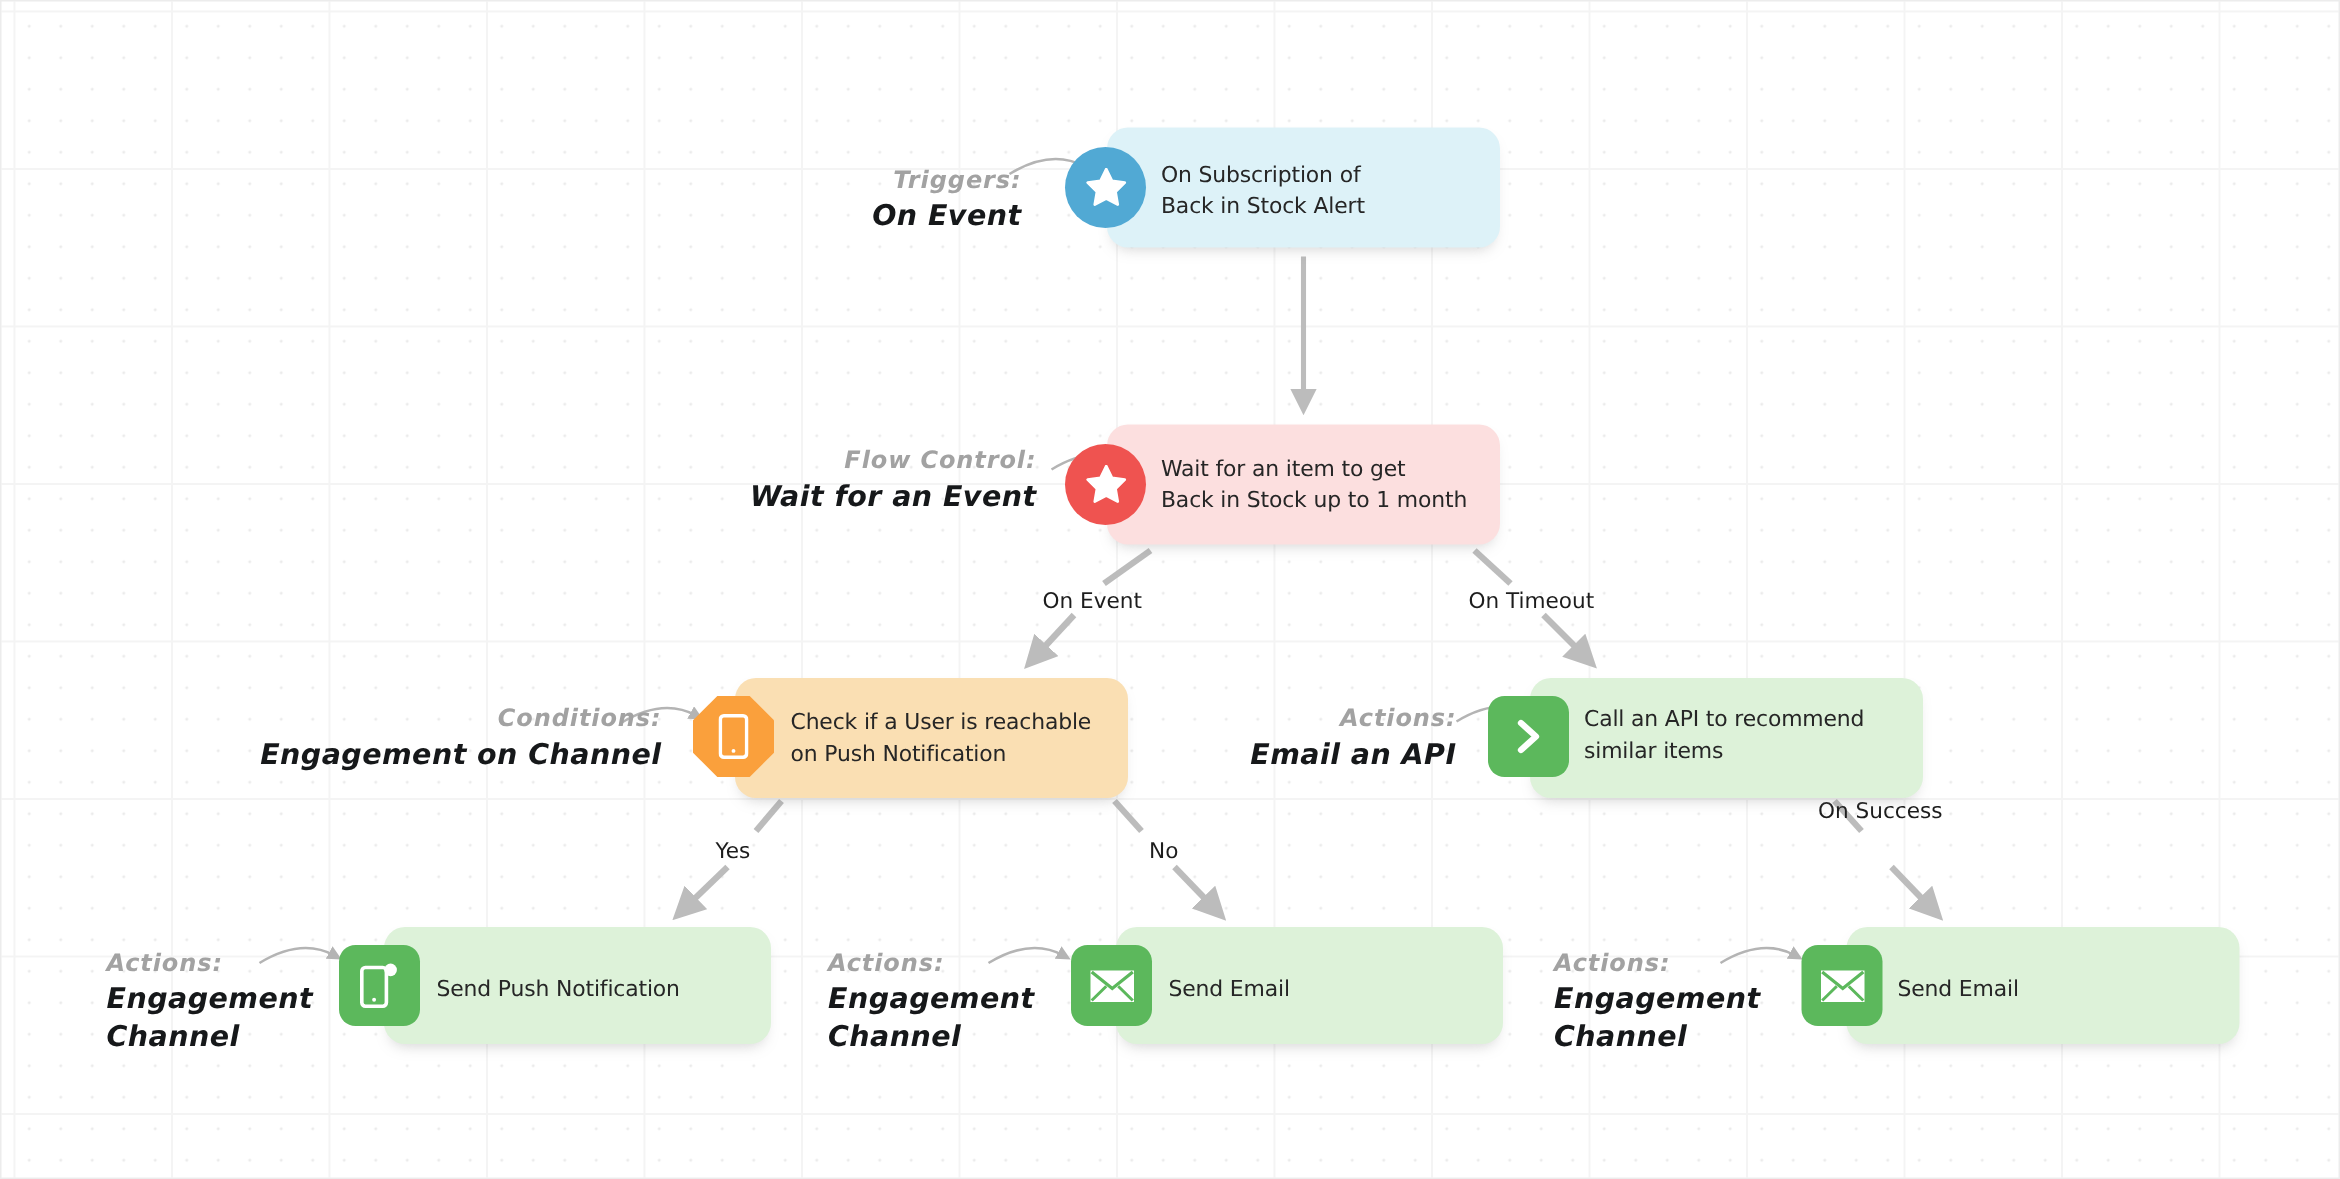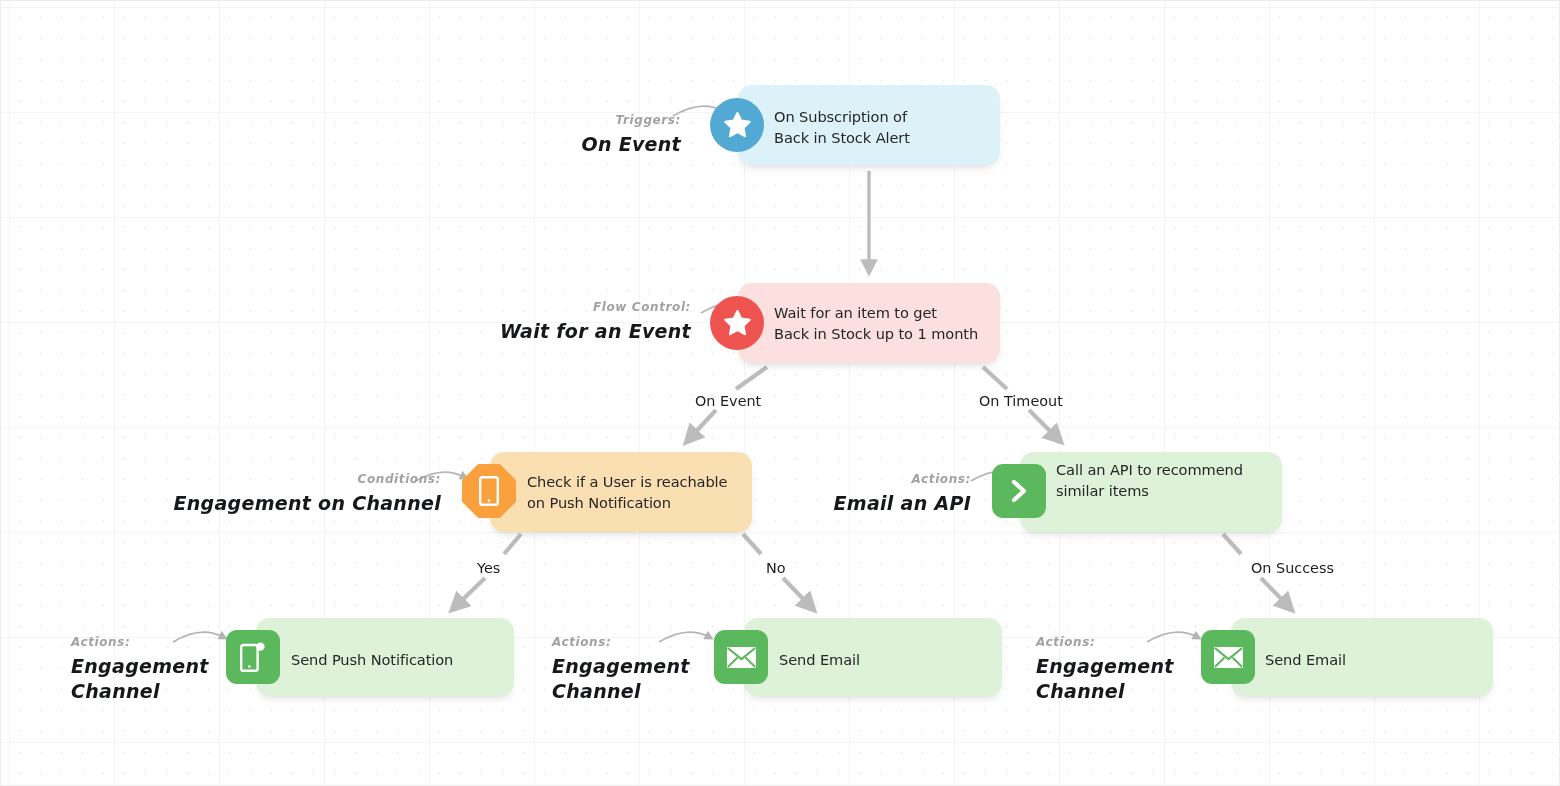--- a/index.html
+++ b/index.html
@@ -78,21 +78,21 @@
   .badge-rounded { border-radius: 11px; }
 
   
   .annot {
     position: absolute;
     font-family: "DejaVu Sans", sans-serif;
     text-align: left;
   }
   .annot .cat {
     color: #a2a2a2;
-    font-size: 12px;
+    font-size: 16px;
     font-style: italic;
     font-weight: 600;
     letter-spacing: 0.6px;
     line-height: 22px;
     white-space: nowrap;
   }
   .annot .name {
     color: #16181a;
     font-size: 19px;
     font-style: italic;
@@ -166,21 +166,21 @@
       <path d="M172,641 Q200,624 222,636" marker-end="url(#arrowhead-thin)"></path>
       <path d="M658,641 Q686,624 708,636" marker-end="url(#arrowhead-thin)"></path>
       <path d="M1146,641 Q1174,624 1196,636" marker-end="url(#arrowhead-thin)"></path>
     </g>
   </svg>
 
   <div class="edge-label" style="left:694px; top:392px;">On Event</div>
   <div class="edge-label" style="left:978px; top:392px;">On Timeout</div>
   <div class="edge-label" style="left:476px; top:559px;">Yes</div>
   <div class="edge-label" style="left:765px; top:559px;">No</div>
-  <div class="edge-label" style="left:1211px; top:559px;margin-left:39px;">On Success</div>
+  <div class="edge-label" style="left:1211px; top:532px;">On Success</div>
 
   <div class="node" style="left:0; top:0;">
     <div class="annot right-align" style="left:500px; top:108px; width:180px;">
       <div class="cat">Triggers:</div>
       <div class="name">On Event</div>
     </div>
 
     <div class="card card-blue" style="left:737px; top:84px; width:262px; height:80px;"></div>
 
     <div class="badge badge-circle" style="left:709px; top:97px; width:54px; height:54px; background:#51a9d4;">
@@ -237,21 +237,21 @@
     </div>
 
     <div class="card card-green" style="left:1019px; top:451px; width:262px; height:80px;"></div>
 
     <div class="badge badge-rounded" style="left:991px; top:463px; width:54px; height:54px; background:#5cb85c;">
       <svg width="22" height="26" viewBox="0 0 22 26">
         <path d="M6 4 L16 13 L6 22" fill="none" stroke="#ffffff" stroke-width="4.2" stroke-linecap="round" stroke-linejoin="round"></path>
       </svg>
     </div>
 
-    <div class="card-text" style="left:1055px; top:458px; width:220px;">Call an API to recommend
+    <div class="card-text" style="left:1055px; top:468px; width:220px;">Call an API to recommend
 similar items</div>
   </div>
 
   <div class="node" style="left:0; top:0;">
     <div class="annot" style="left:70px; top:630px; width:160px;">
       <div class="cat">Actions:</div>
       <div class="name">Engagement
 Channel</div>
     </div>
 

